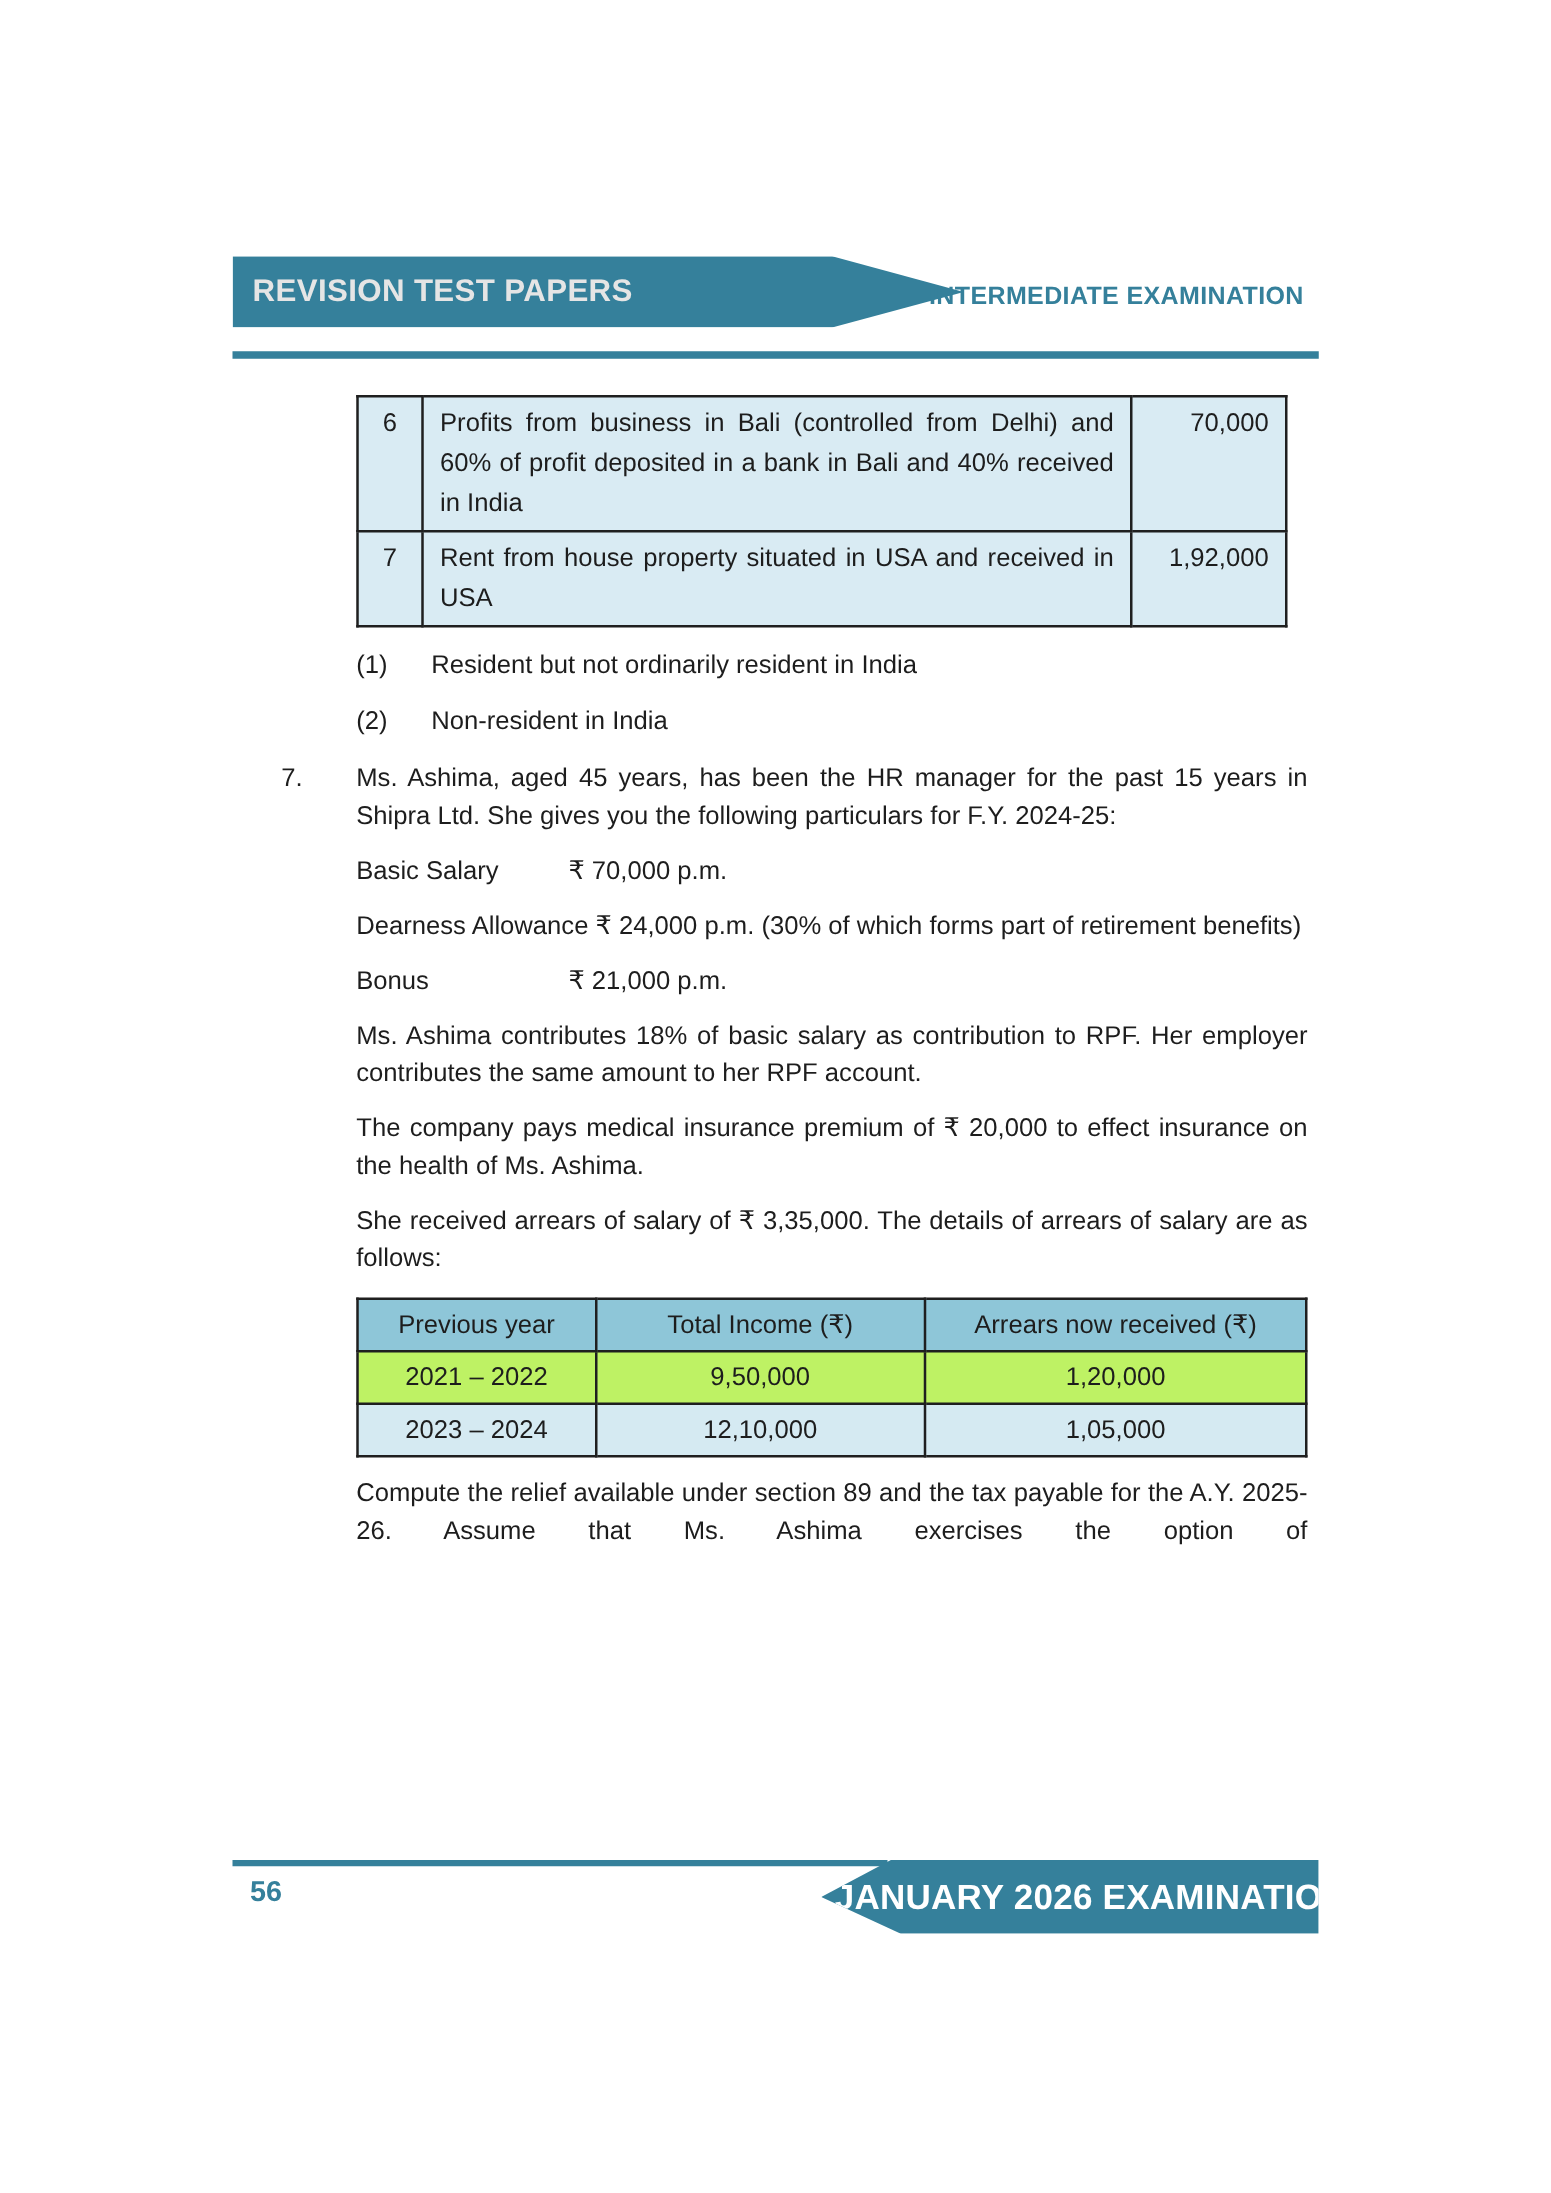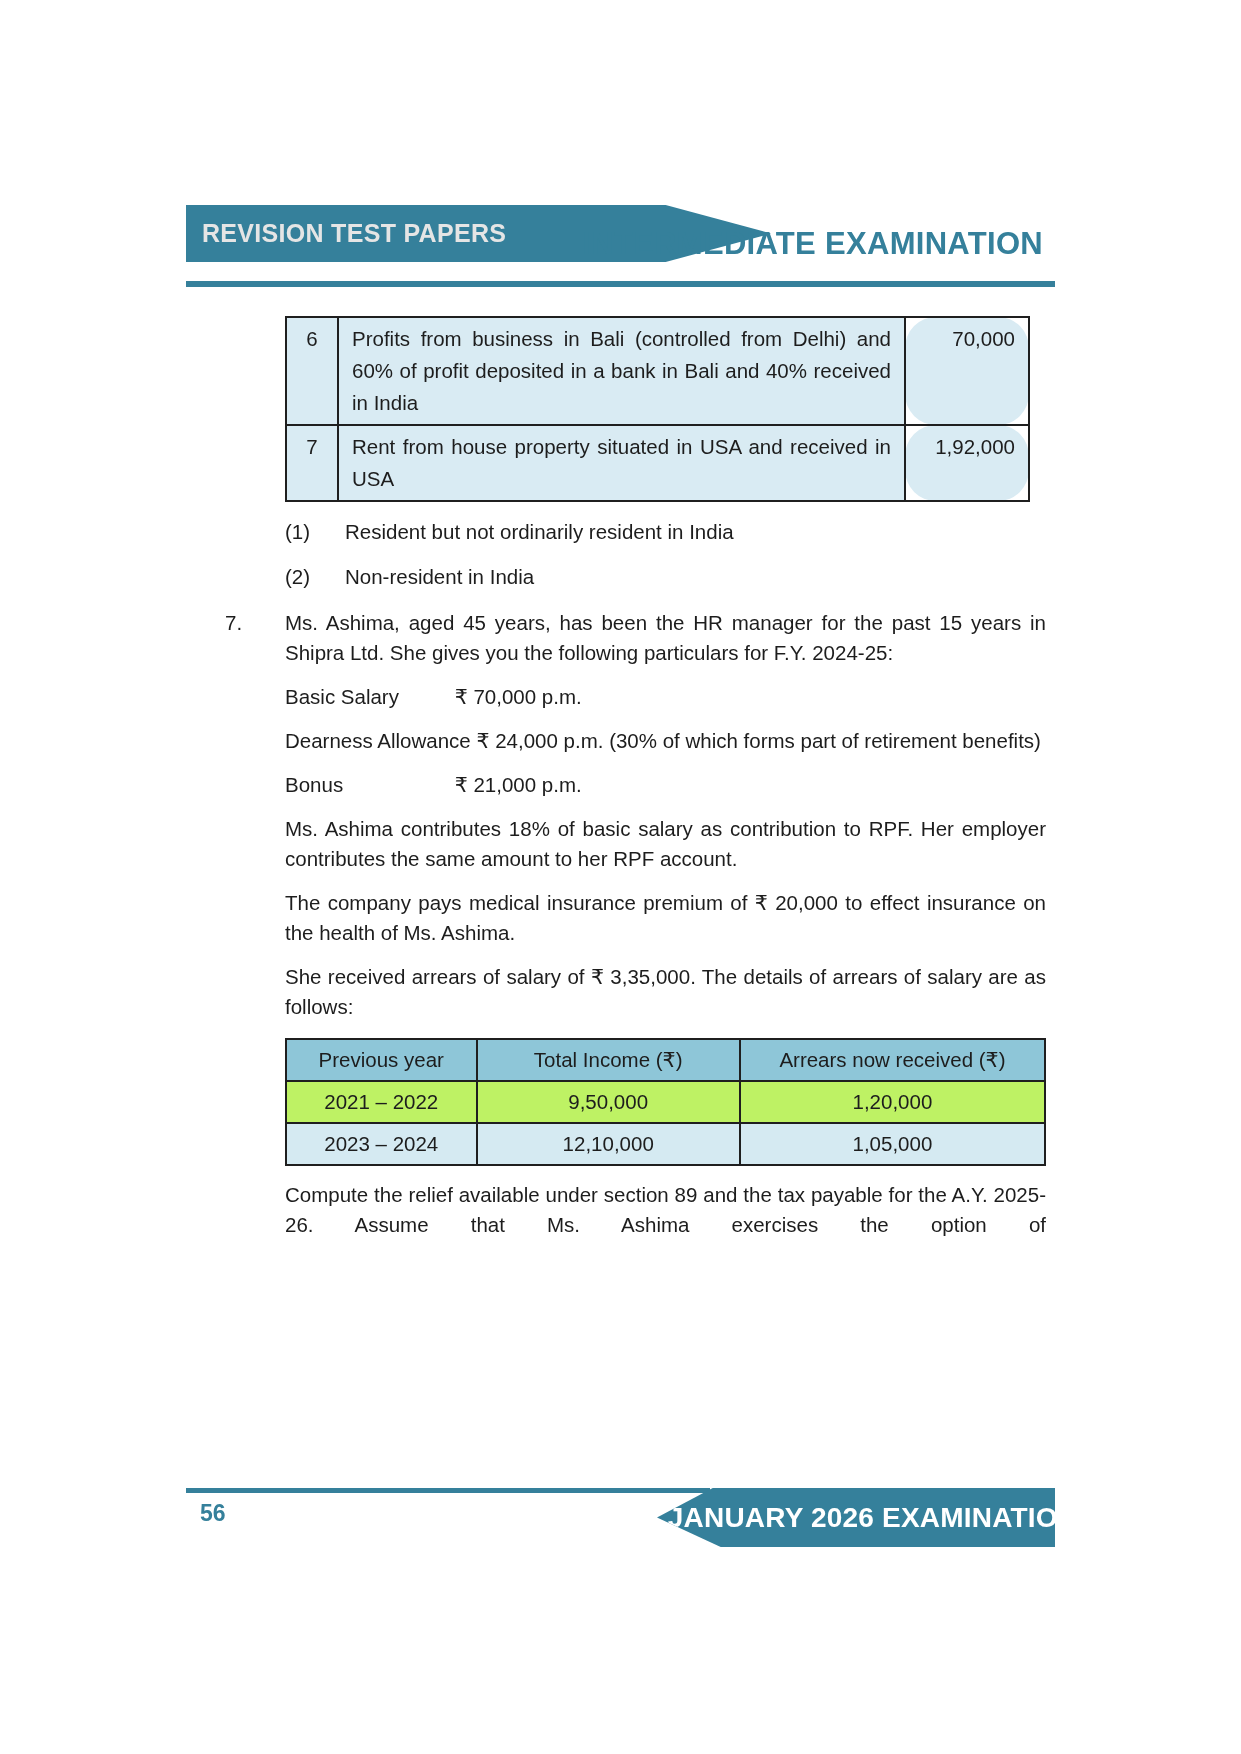--- a/index.html
+++ b/index.html
@@ -22,21 +22,21 @@
   .header-banner .banner-text{
     color:#e5e5e5;font-weight:bold;font-size:25px;
     padding-left:16px;letter-spacing:.3px;white-space:nowrap;
   }
   .header-rule{
     position:absolute;left:186px;top:281px;
     width:869px;height:6px;background:#35809b;
   }
   .header-right-title{
     position:absolute;right:198px;top:226px;
-    color:#35809b;font-weight:bold;font-size:31px;
+    color:#35809b;font-weight:bold;font-size:20px;
     letter-spacing:.3px;white-space:nowrap;
   }
   
   .content{
     position:absolute;left:285px;top:316px;width:761px;
     font-size:20.5px;line-height:30px;
   }
   p{margin:14px 0 0 0;}
   .just{text-align:justify;text-align-last:left;}
   .just-all{text-align:justify;text-align-last:justify;}
@@ -46,21 +46,21 @@
   }
   .income-table td{
     border:2px solid #1f1f1f;
     background:#d9ebf3;
     padding:5px 13px;
     font-size:20.5px;line-height:32px;
     vertical-align:top;
   }
   .income-table td.sno{width:42px;text-align:center;padding:5px 4px;}
   .income-table td.desc{text-align:justify;text-align-last:left;}
-  .income-table td.amt{width:96px;text-align:right;white-space:nowrap;border-radius:31px;}
+  .income-table td.amt{width:96px;text-align:right;white-space:nowrap;}
   
   .opt{margin:15px 0 0 0;display:flex;}
   .opt .opt-num{flex:0 0 60px;}
   .q-item{display:flex;margin:16px 0 0 0;}
   .q-item .q-num{flex:0 0 60px;margin-left:-60px;}
   .sal-line{margin:14px 0 0 0;}
   .sal-label{display:inline-block;min-width:164px;}
   
   .arrears-table{
     border-collapse:collapse;width:761px;margin:16px 0 0 0;

